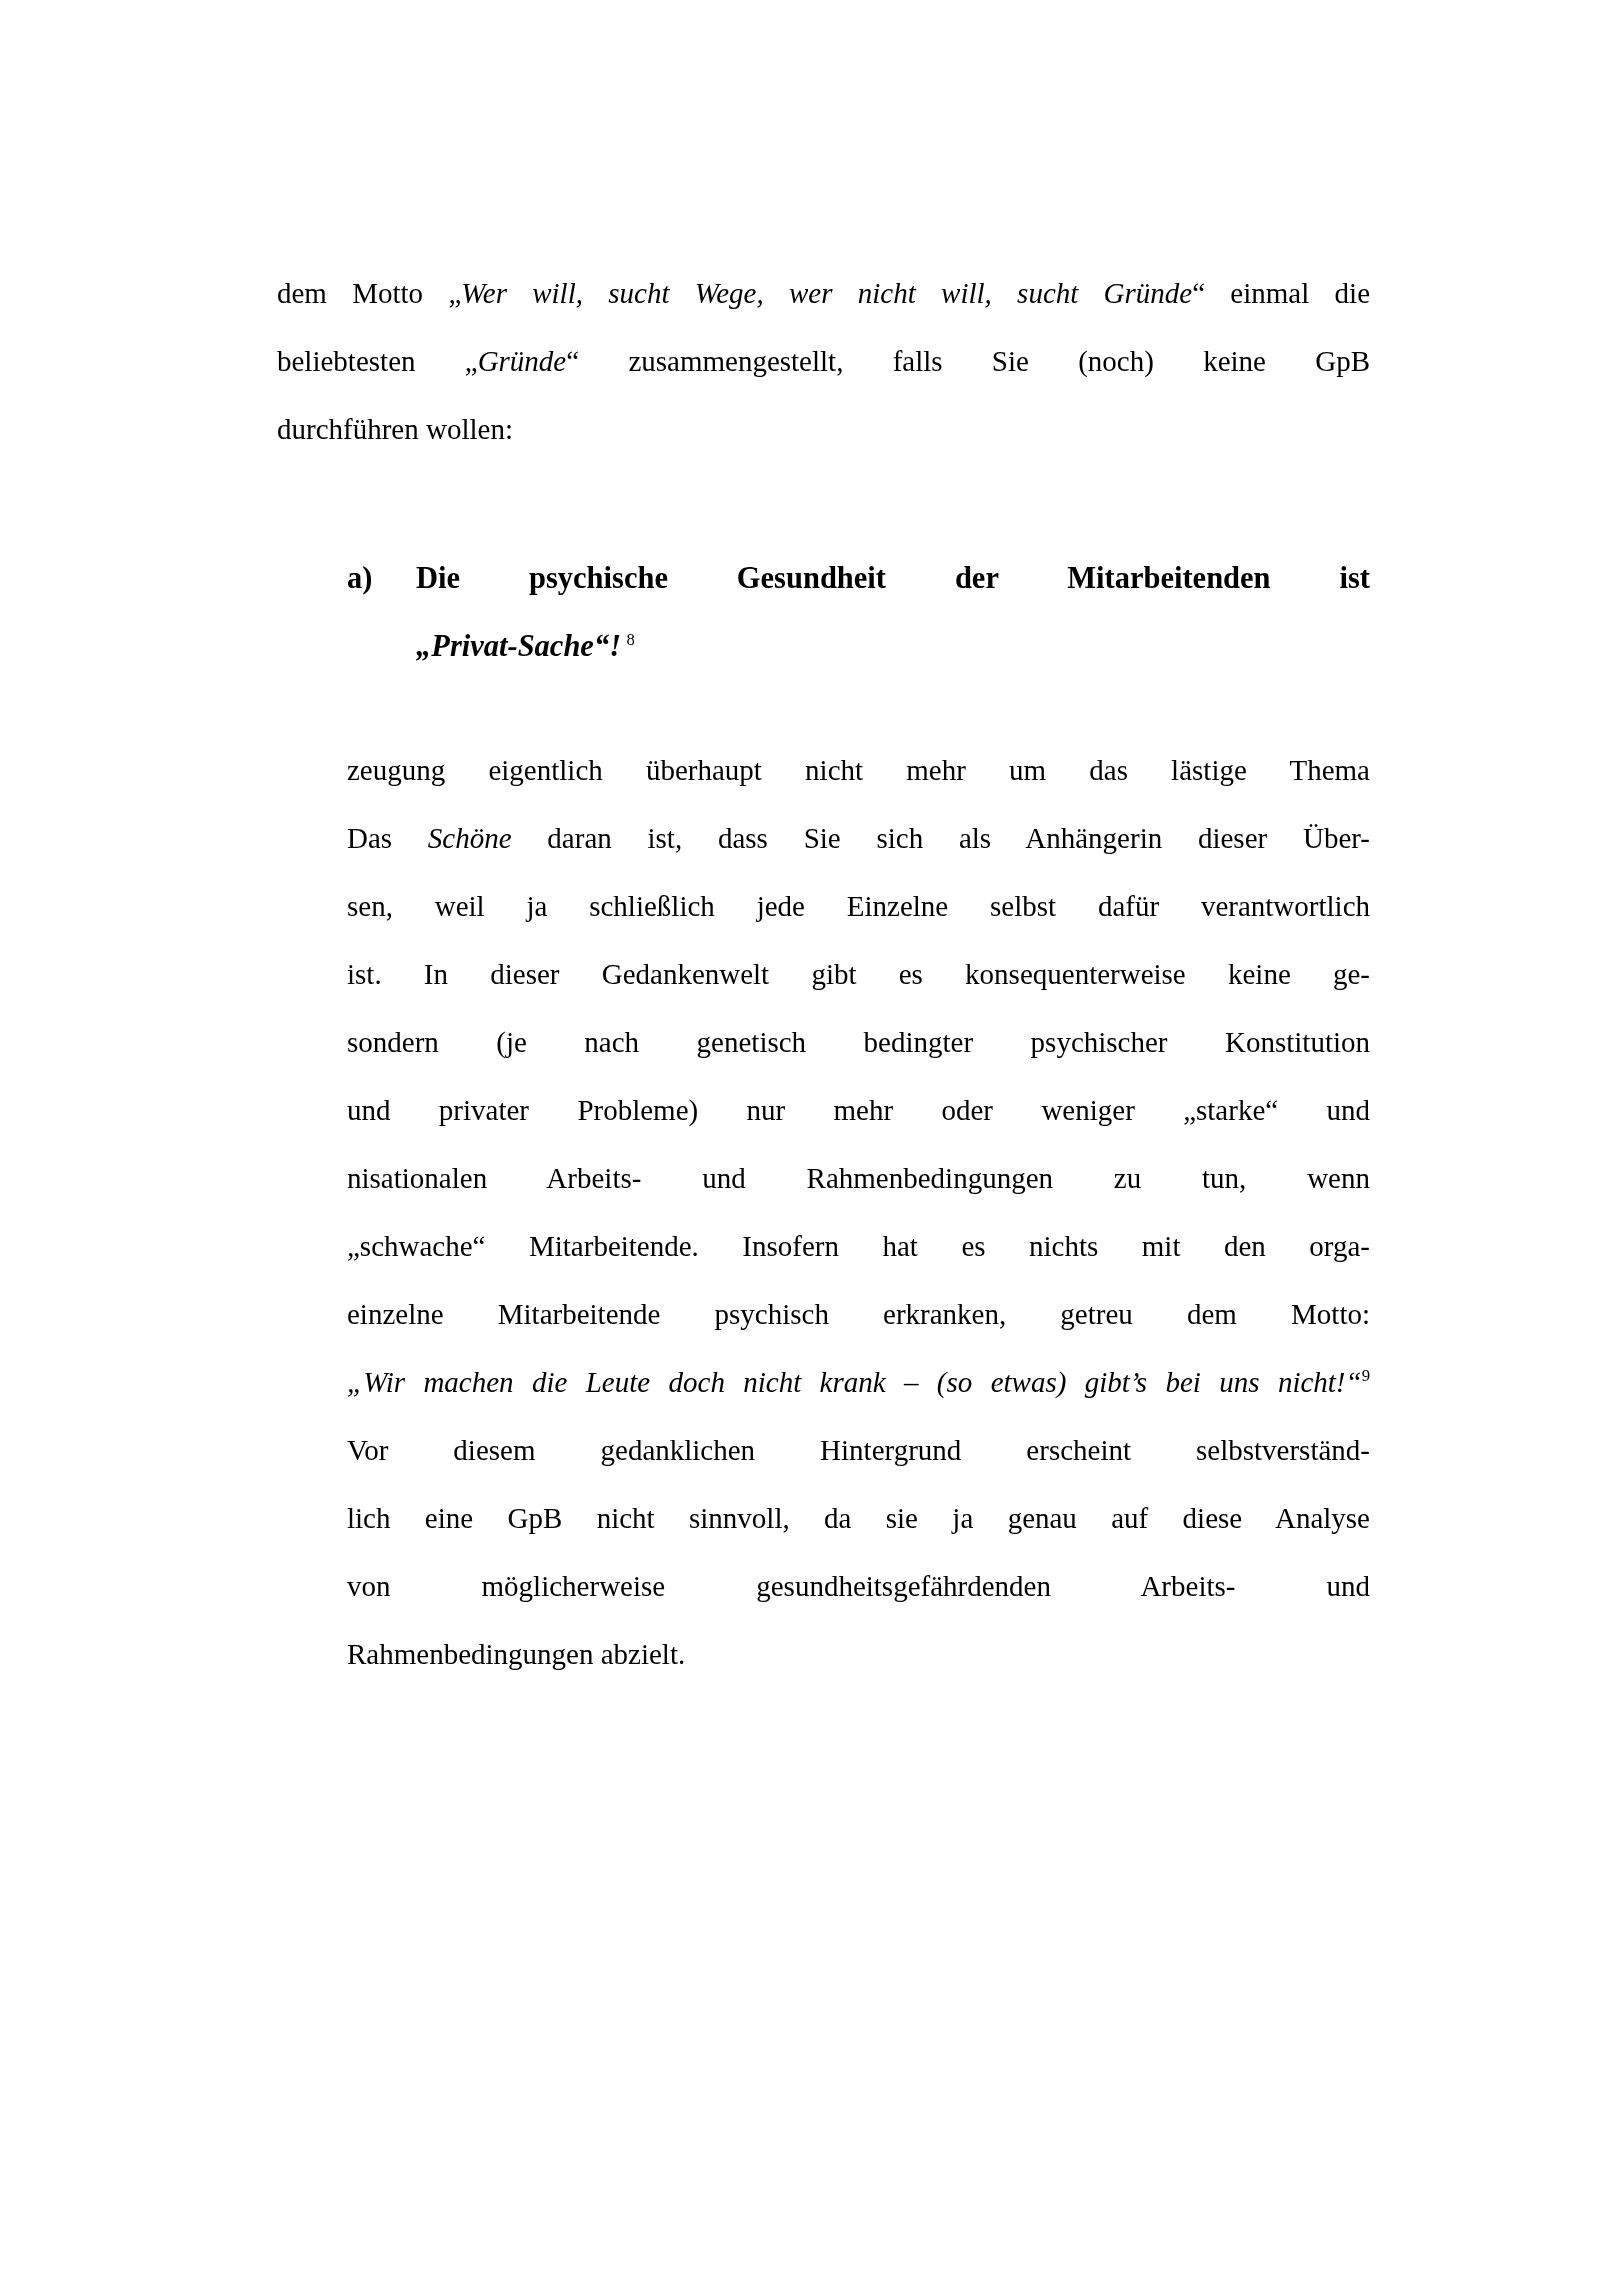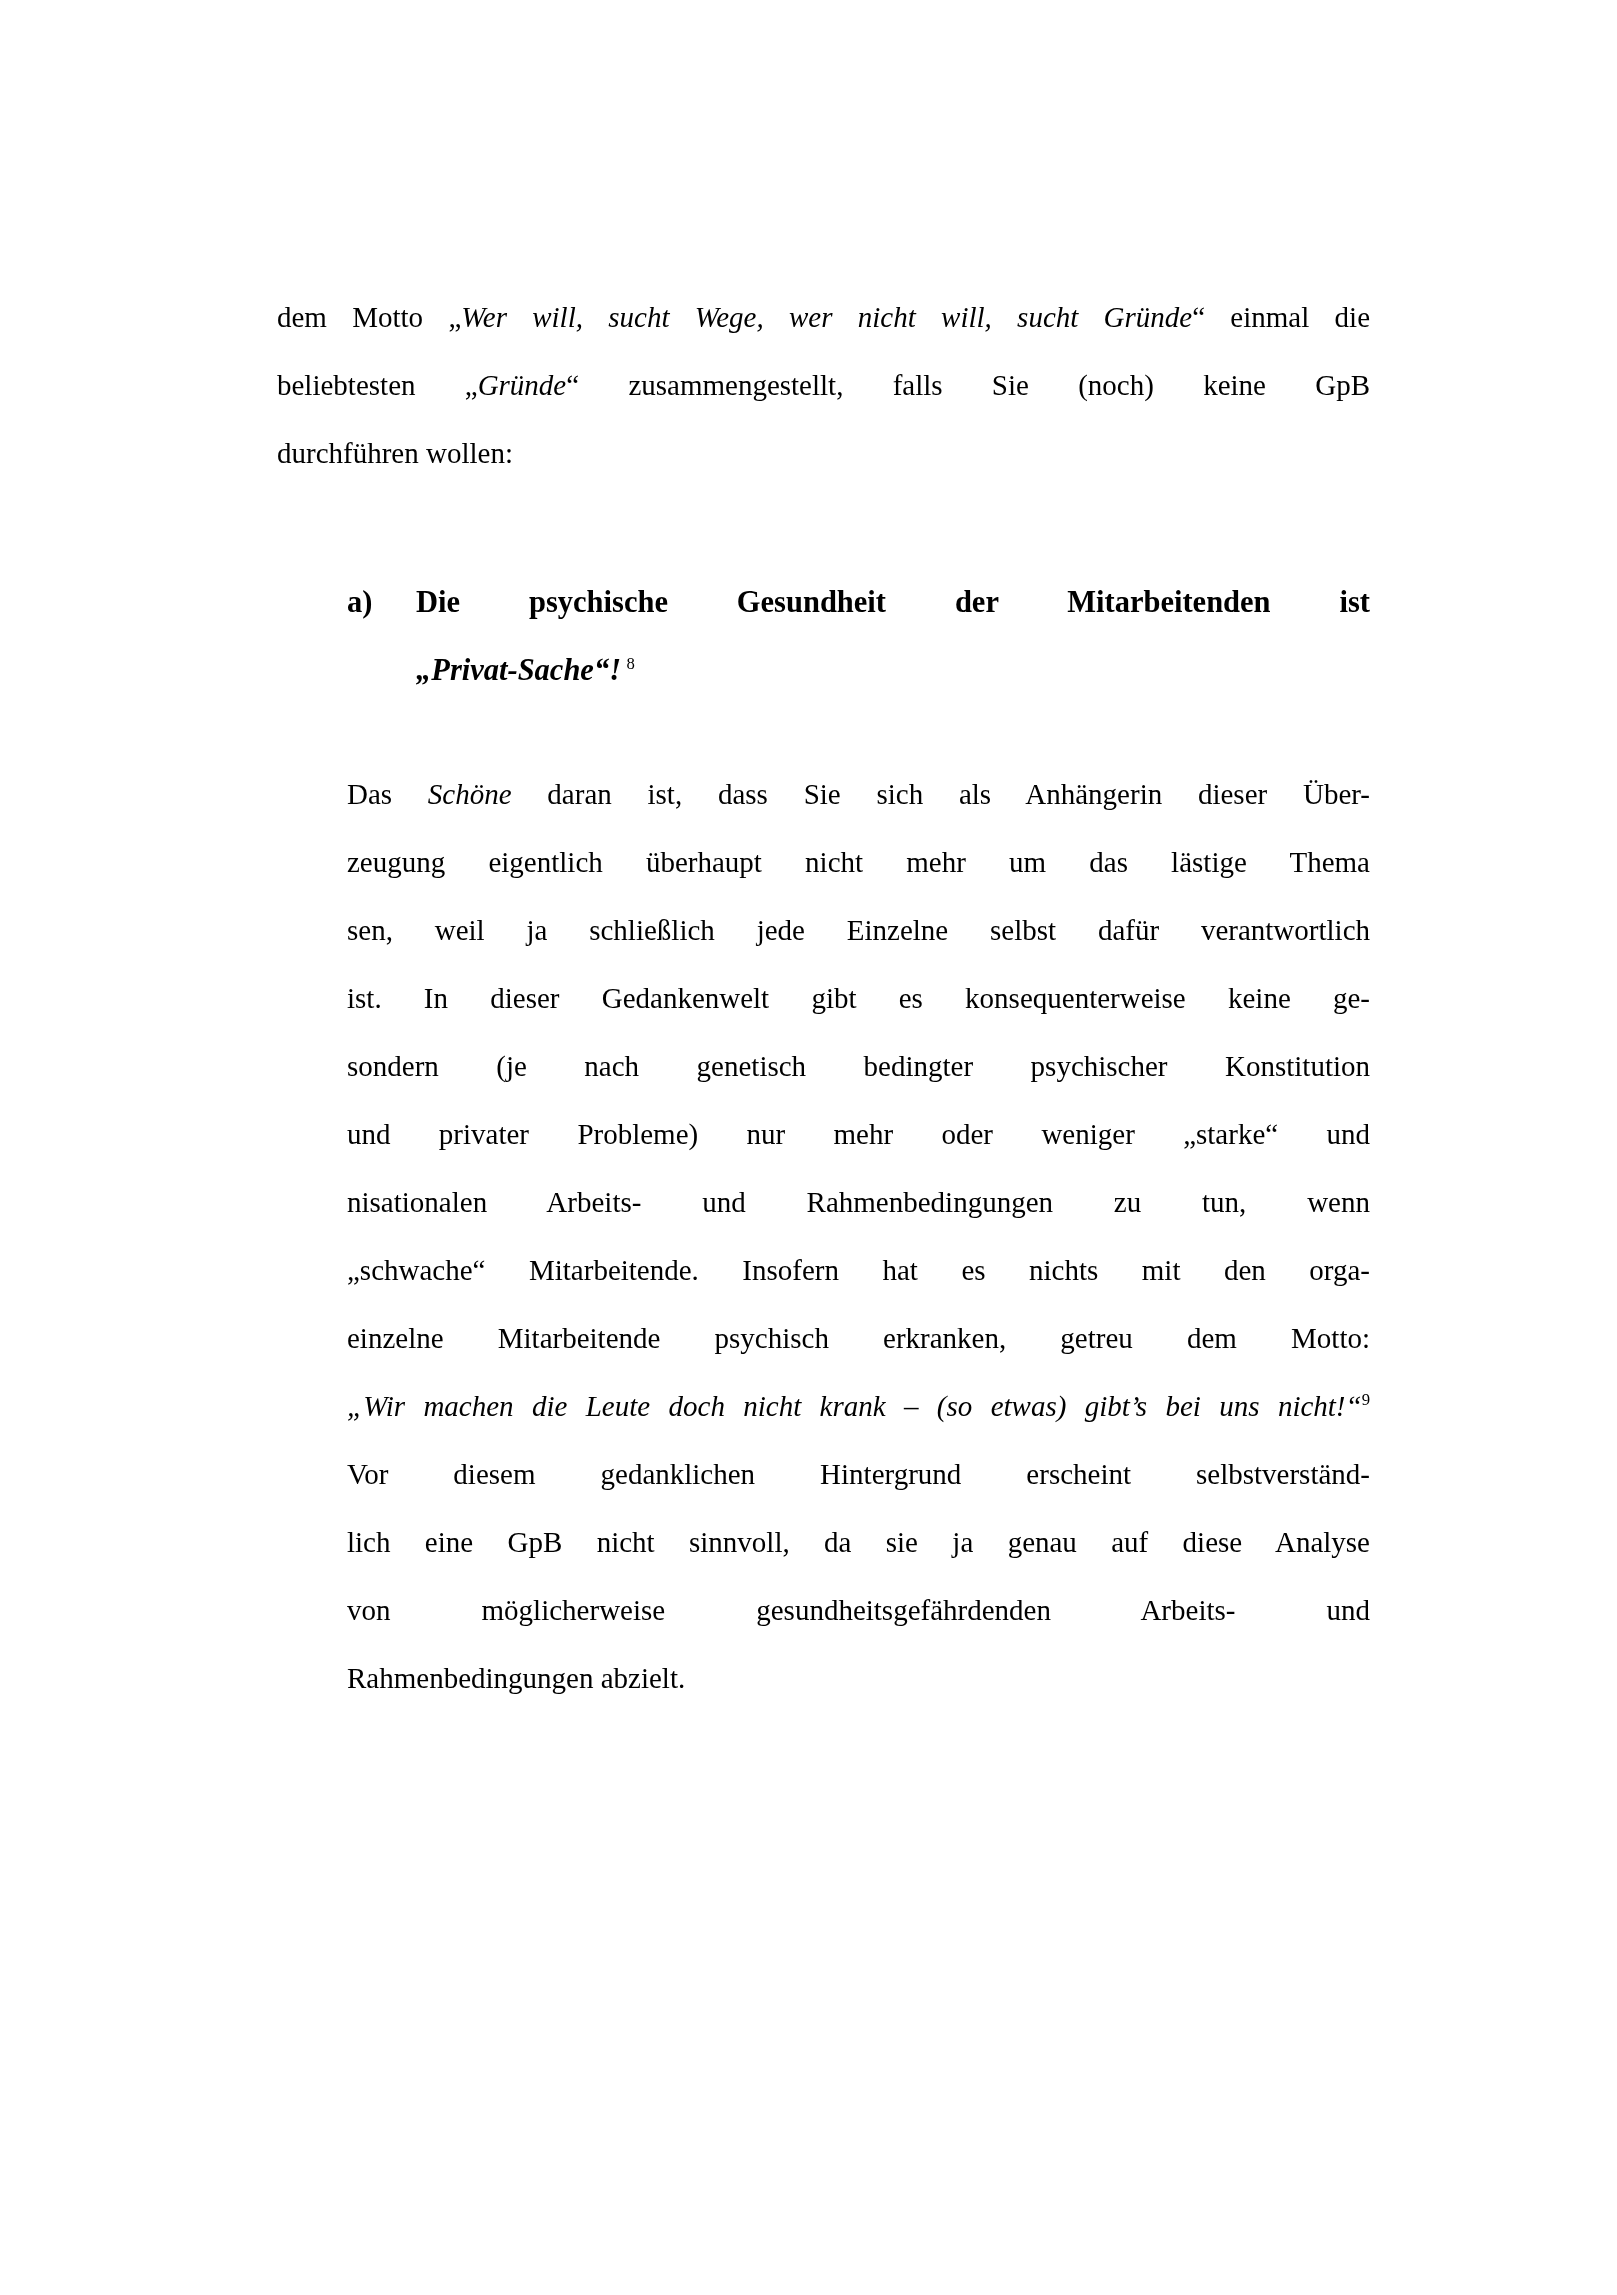--- a/index.html
+++ b/index.html
@@ -8,21 +8,20 @@
     background: #ffffff;
   }
   .page {
     position: relative;
     width: 1618px;
     height: 1942px;
     background: #ffffff;
     color: #000000;
     font-family: "Liberation Serif", "DejaVu Serif", serif;
     overflow: hidden;
-    margin-top: 24px;
   }
   .content {
     position: absolute;
     left: 277px;
     top: 259px;
     width: 1093px;
   }
   .line {
     font-size: 29px;
     line-height: 68px;
@@ -105,22 +104,22 @@
 
     <div class="heading">
       <div class="h-line1">
           <span class="h-marker">a)</span>
           <span class="h-text">Die psychische Gesundheit der Mitarbeitenden ist</span>
         </div>
       <div class="h-line2"><span class="quote">„Privat-Sache“!</span><sup class="fn">8</sup></div>
     </div>
 
     <div class="para body-para">
+      <div class="line just">zeugung eigentlich überhaupt nicht mehr um das lästige Thema</div>
       <div class="line just"><span>Das </span><span class="it">Schöne</span><span> daran ist, dass Sie sich als Anhängerin dieser Über-</span></div>
-      <div class="line just">zeugung eigentlich überhaupt nicht mehr um das lästige Thema</div>
       <div class="line just">sen, weil ja schließlich jede Einzelne selbst dafür verantwortlich</div>
       <div class="line just">ist. In dieser Gedankenwelt gibt es konsequenterweise keine ge-</div>
       <div class="line just">sondern (je nach genetisch bedingter psychischer Konstitution</div>
       <div class="line just">und privater Probleme) nur mehr oder weniger „starke“ und</div>
       <div class="line just">nisationalen Arbeits- und Rahmenbedingungen zu tun, wenn</div>
       <div class="line just">„schwache“ Mitarbeitende. Insofern hat es nichts mit den orga-</div>
       <div class="line just">einzelne Mitarbeitende psychisch erkranken, getreu dem Motto:</div>
       <div class="line just"><span class="it">„Wir machen die Leute doch nicht krank – (so etwas) gibt’s bei uns nicht!“</span><sup class="fn">9</sup></div>
       <div class="line just">Vor diesem gedanklichen Hintergrund erscheint selbstverständ-</div>
       <div class="line just">lich eine GpB nicht sinnvoll, da sie ja genau auf diese Analyse</div>

